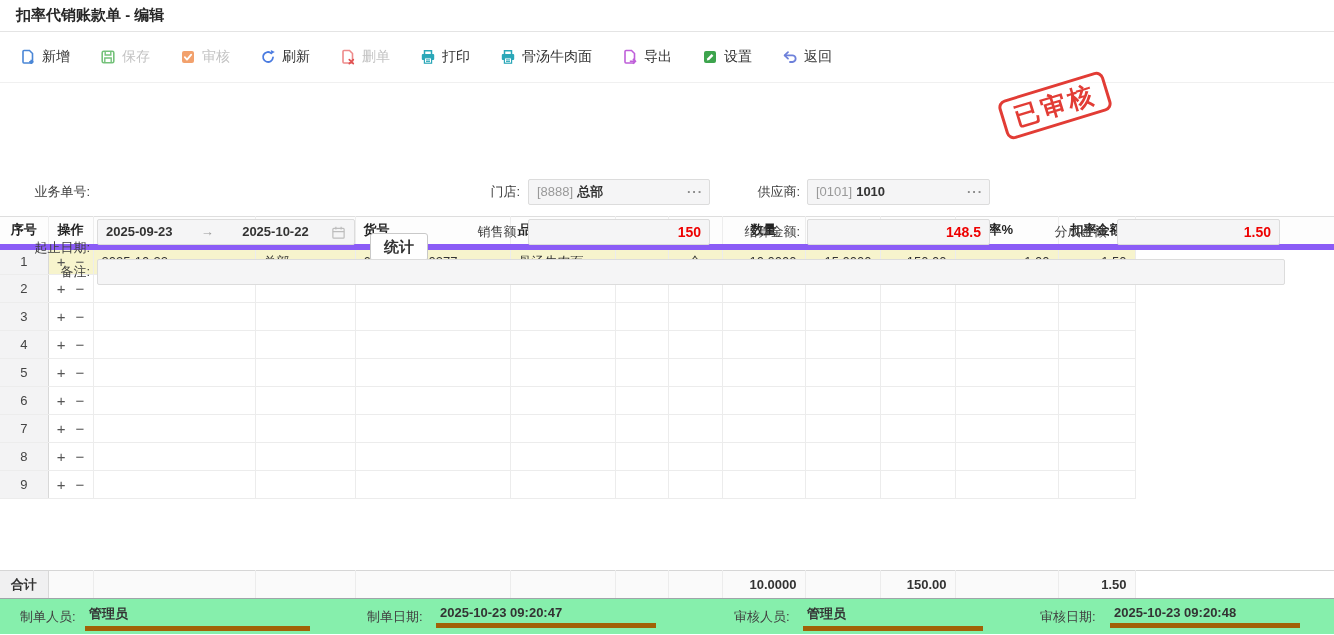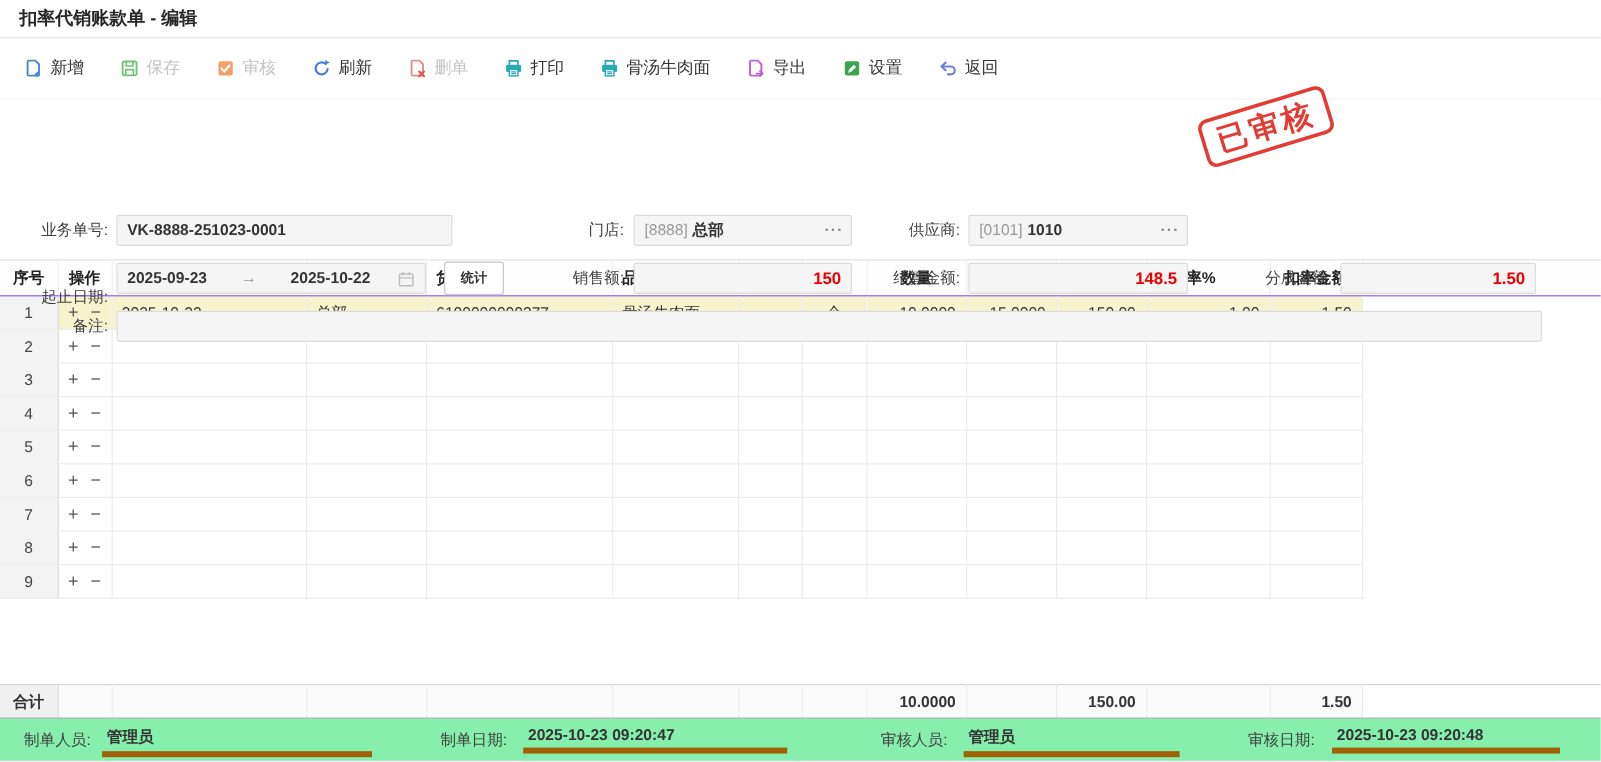--- a/index.html
+++ b/index.html
@@ -30,32 +30,32 @@
     background:#f5f5f6;border:1px solid #dcdcdc;border-radius:2px;
     padding:0 8px;color:#333;overflow:hidden;white-space:nowrap;}
   .f-input .b{font-weight:bold;}
   .f-input .code{color:#999;margin-right:4px;}
   .ellipsis-btn{position:absolute;right:6px;top:0;color:#8a8a8a;cursor:pointer;
     font-weight:bold;letter-spacing:1px;line-height:24px;}
   .red-val{text-align:right;color:var(--accent-red,#ee0000);font-weight:bold;font-size:14px;}
   .date-input{display:flex;align-items:center;justify-content:space-between;padding:0 8px;}
   .date-input .d{font-weight:600;}
   .date-input .arrow{color:#9a9a9a;margin:0 6px;}
-  .stat-btn{position:absolute;left:370px;top:135px;height:28px;line-height:26px;box-sizing:border-box;
+  .stat-btn{position:absolute;left:370px;top:150px;height:28px;line-height:26px;box-sizing:border-box;
     background:#fff;border:1px solid #c9c9c9;border-radius:3px;padding:0 13px;
-    font-weight:bold;font-size:11px;color:#333;cursor:pointer;}
+    font-weight:bold;font-size:15px;color:#333;cursor:pointer;}
   .stamp{position:absolute;left:1000px;top:2px;transform:rotate(-17deg);
     color:var(--stamp-red,#e23c35);border:3px solid var(--stamp-red,#e23c35);
     border-radius:8px;padding:1px 10px;font-size:25px;font-weight:bold;letter-spacing:3px;
     background:rgba(255,255,255,.55);}
 
   
   table.grid{border-collapse:collapse;table-layout:fixed;width:1334px;font-size:13px;}
   table.grid th{height:30px;box-sizing:border-box;font-weight:bold;color:#222;background:#fdfdfd;
-    border-top:1px solid #dedede;border-bottom:1px solid #8b5cf6;border-right:1px solid #ededed;
+    border-top:1px solid #dedede;border-bottom:6px solid #8b5cf6;border-right:1px solid #ededed;
     padding:0;white-space:nowrap;overflow:hidden;}
   table.grid th.filler{border-right:none;}
   table.grid th.h-left{text-align:left;padding-left:8px;}
   table.grid th.h-center{text-align:center;}
   table.grid td{height:28px;box-sizing:border-box;border-right:1px solid #ececec;border-bottom:1px solid #ececec;
     padding:0;white-space:nowrap;overflow:hidden;color:#333;background:#fff;}
   table.grid td.filler{border:none;background:#fff;}
   table.grid td.c-no{background:#f3f3f4;border-right:1px solid #d8d8d8;text-align:center;color:#444;}
   table.grid td.c-op{text-align:center;}
   table.grid td.c-left{text-align:left;padding-left:8px;}
@@ -177,23 +177,20 @@
           </svg>
         </span>
         <span>返回</span>
       </a>
     </div>
 
   <div class="form">
 
     <span class="f-label" style="left:10px;top:96px0;top:96px;"></span>
     <span class="f-label" style="left:10px;top:96px;">业务单号:</span>
-    <div class="f-input" style="left:97px;top:96px;width:280px;">
-      <span class="b">VK-8888-251023-0001</span>
-    </div>
 
     <span class="f-label" style="left:440px;top:96px;">门店:</span>
     <div class="f-input" style="left:528px;top:96px;width:182px;padding-right:28px;">
       <span class="code">[8888]</span><span class="b">总部</span>
       <span class="ellipsis-btn">···</span>
     </div>
 
     <span class="f-label" style="left:720px;top:96px;">供应商:</span>
     <div class="f-input" style="left:807px;top:96px;width:183px;padding-right:28px;">
       <span class="code">[0101]</span><span class="b">1010</span>

